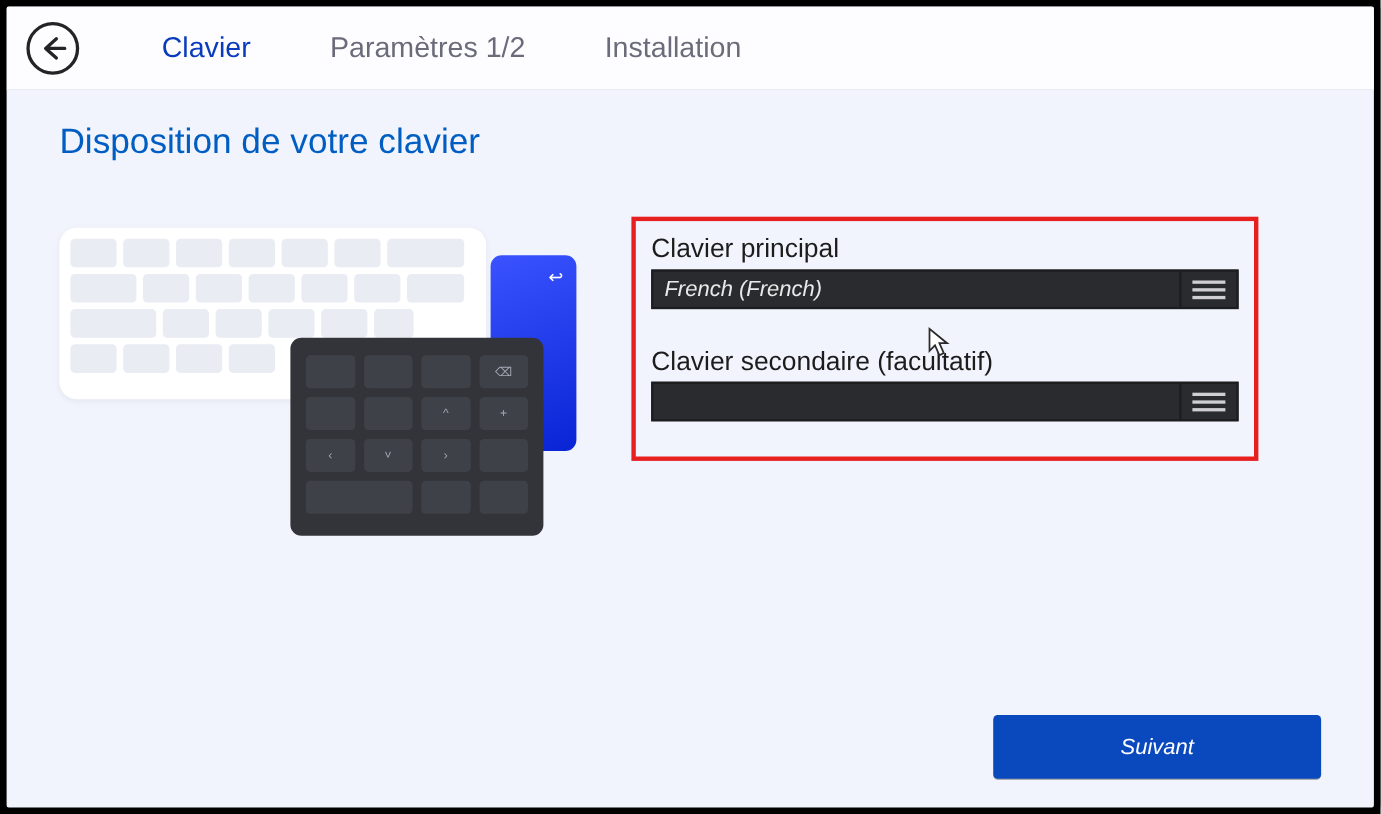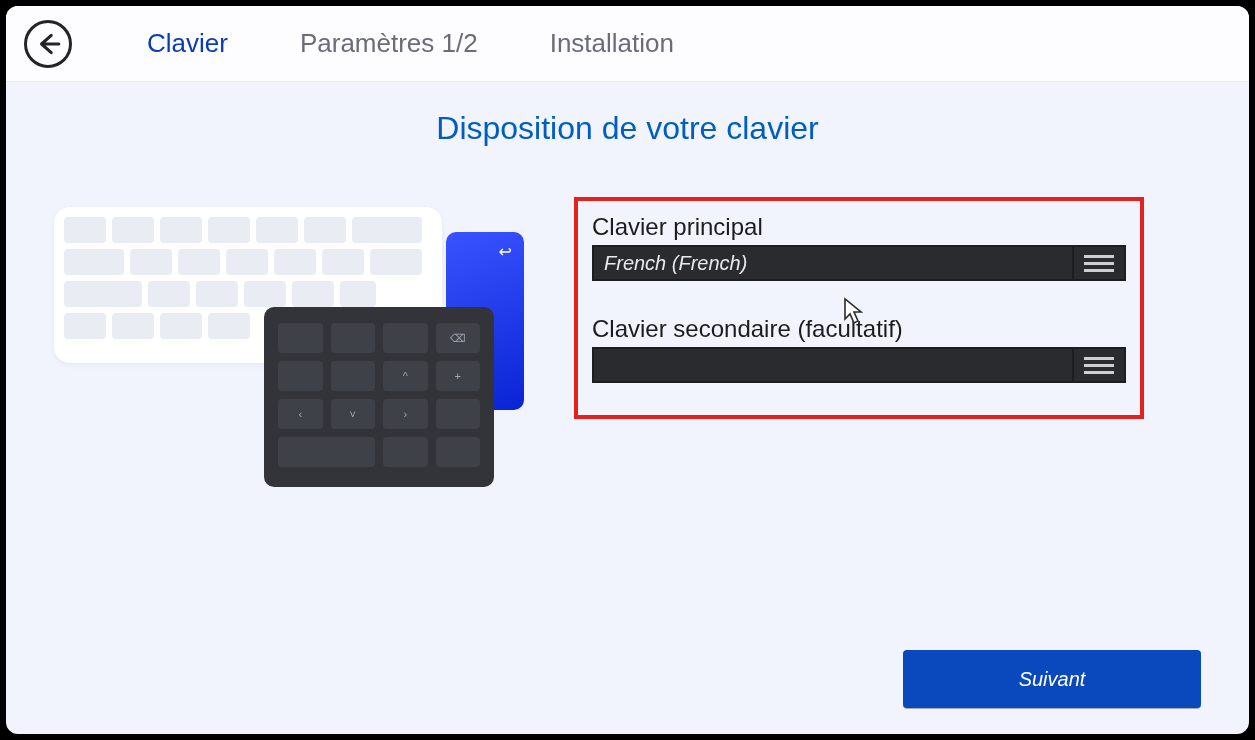--- a/index.html
+++ b/index.html
@@ -8,21 +8,21 @@
     font-family: "Segoe UI", -apple-system, BlinkMacSystemFont, sans-serif;
     background: #000;
     display: flex;
     align-items: flex-start;
     justify-content: center;
   }
   .window {
     width: 1255px;
     height: 740px;
     background: #f2f4fd;
-    border-radius: 18px;
+    border-radius: 8px;
     position: relative;
     overflow: hidden;
     border: 6px solid #000;
   }
 
   
   .topbar {
     height: 76px;
     background: #fdfdff;
     display: flex;
@@ -44,21 +44,20 @@
   .crumb { color: #6b6b7a; cursor: pointer; }
   .crumb.active { color: #0a3bbd; font-weight: 500; }
 
   
   .content {
     position: absolute;
     top: 76px; left: 0; right: 0; bottom: 0;
     padding: 20px 48px 0 48px;
   }
   .page-title {
-    text-align: center;
     font-size: 32px;
     color: #005ec3;
     font-weight: 500;
     margin-top: 8px;
     margin-bottom: 50px;
   }
 
   .columns {
     display: flex;
     align-items: flex-start;

